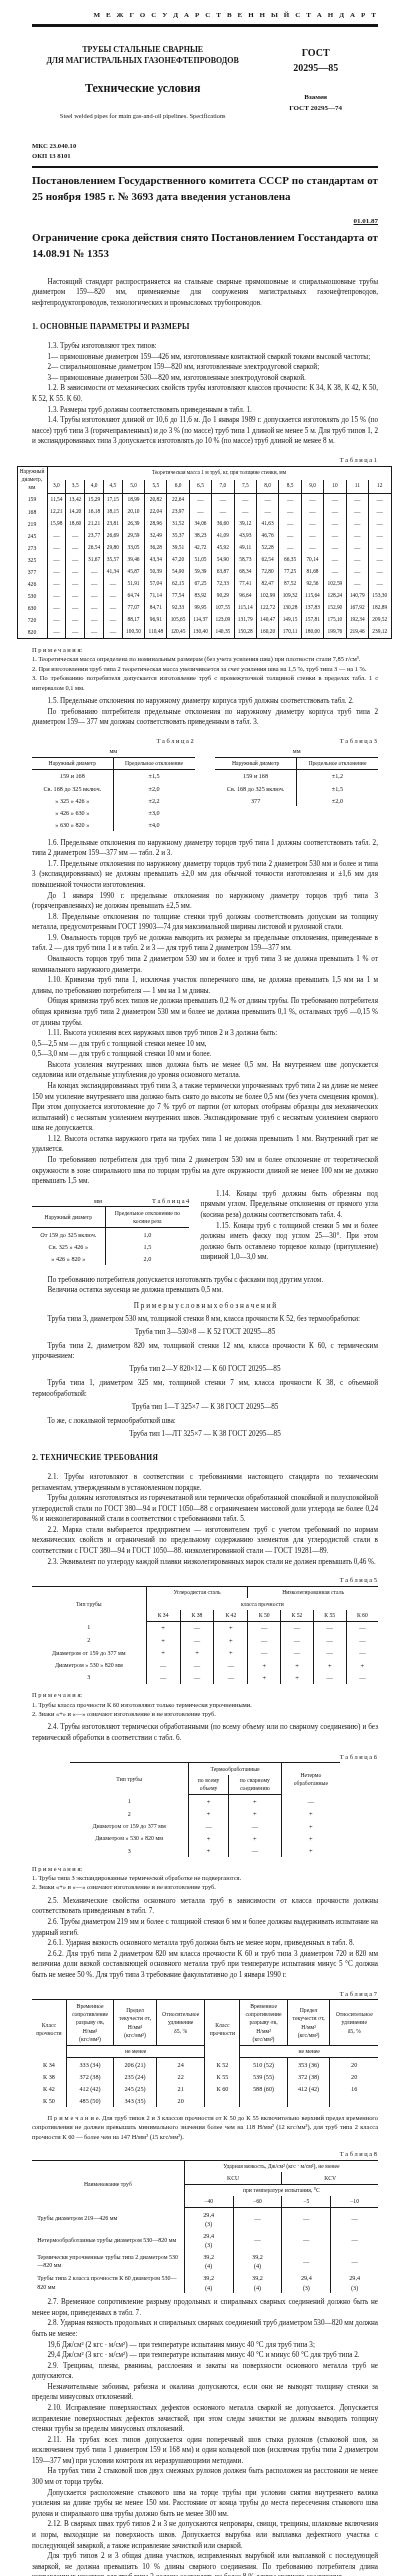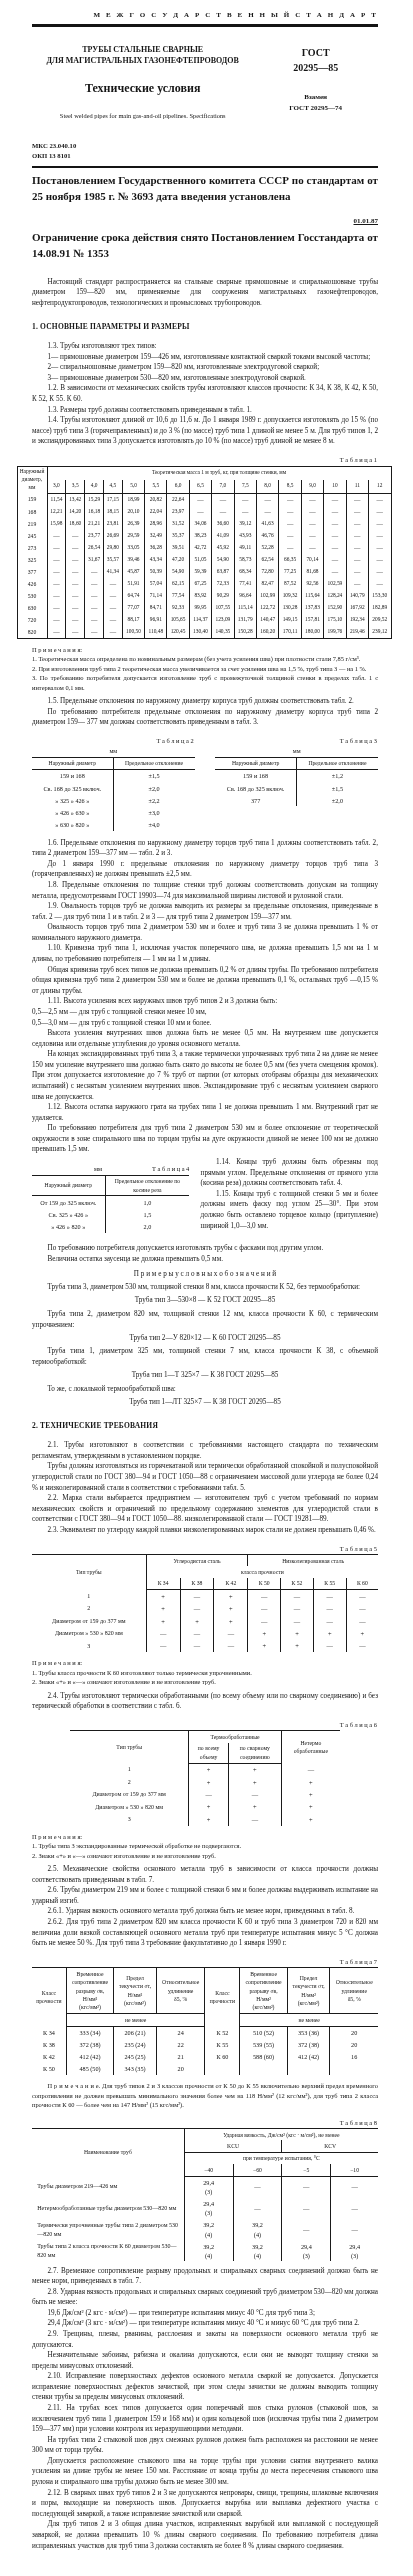--- a/index.html
+++ b/index.html
@@ -444,20 +444,21 @@
               <td>±2,0</td>
             </tr>
           </tbody>
       </table>
     </div>
   </div>
   <div class="sp14"></div>
 
   <div>
       <p class="para t">1.6. Предельные отклонения по наружному диаметру торцов труб типа 1 должны соответствовать табл. 2, типа 2 диаметром 159—377 мм — табл. 2 и 3.</p>
+      <p class="para t">1.7. Предельные отклонения по наружному диаметру торцов труб типа 2 диаметром 530 мм и более и типа 3 (экспандированных) не должны превышать ±2,0 мм для обычной точности изготовления и ±1,6 мм для повышенной точности изготовления.</p>
       <p class="para t">До 1 января 1990 г. предельные отклонения по наружному диаметру торцов труб типа 3 (горячеправленных) не должны превышать ±2,5 мм.</p>
       <p class="para t">1.8. Предельные отклонения по толщине стенки труб должны соответствовать допускам на толщину металла, предусмотренным ГОСТ 19903—74 для максимальной ширины листовой и рулонной стали.</p>
       <p class="para t">1.9. Овальность торцов труб не должна выводить их размеры за предельные отклонения, приведенные в табл. 2 — для  труб типа 1 и в табл. 2 и 3 — для труб типа 2 диаметром 159—377 мм.</p>
       <p class="para t">Овальность торцов труб типа 2 диаметром 530 мм и более и труб типа 3 не должна превышать 1 % от номинального наружного диаметра.</p>
       <p class="para t">1.10. Кривизна труб типа 1, исключая участок поперечного шва, не должна превышать 1,5 мм на 1 м длины, по требованию потребителя — 1 мм на 1 м длины.</p>
       <p class="para t">Общая кривизна труб всех типов не должна превышать 0,2 % от длины трубы. По требованию потребителя общая кривизна труб типа 2 диаметром 530 мм и более не должна превышать 0,1 %, остальных труб —0,15 % от длины трубы.</p>
       <p class="para t">1.11. Высота усиления всех наружных швов труб типов 2 и 3 должна быть:</p>
       <p class="para l">0,5—2,5 мм — для труб с толщиной стенки менее 10 мм,</p>
       <p class="para l">0,5—3,0 мм — для труб с толщиной стенки 10 мм и более.</p>
       <p class="para t">Высота усиления внутренних швов должна быть не менее 0,5 мм. На внутреннем шве допускается седловина или отдельные углубления до уровня основного металла.</p>

